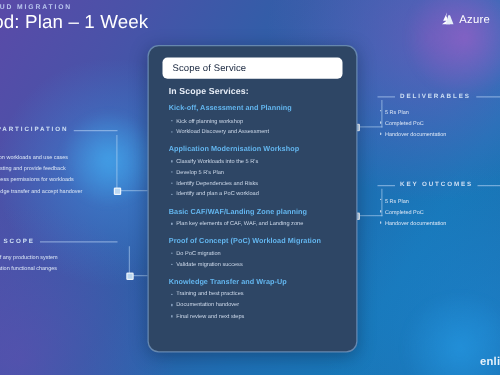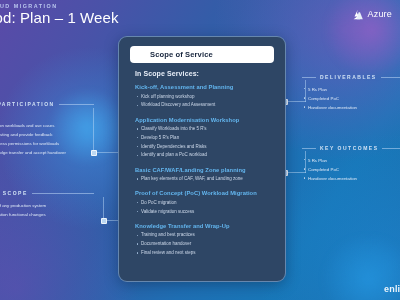--- a/index.html
+++ b/index.html
@@ -28,37 +28,37 @@
   .eyebrow{
     position:absolute;left:-16px;top:3px;
     font-size:5.4px;letter-spacing:1.5px;font-weight:700;
     color:#b9c6ee;text-transform:uppercase;white-space:nowrap;
   }
   .headline{
     position:absolute;left:-18px;top:9px;
     font-size:15px;font-weight:400;color:#ffffff;white-space:nowrap;letter-spacing:0.1px;
   }
   
-  .azure{position:absolute;right:8px;top:9px;display:flex;align-items:flex-start;gap:3px;}
+  .azure{position:absolute;right:8px;top:9px;display:flex;align-items:center;gap:3px;}
   .azure-mark{width:12px;height:11px;display:block;}
   .azure-text{font-size:9px;color:#ffffff;letter-spacing:0.2px;}
 
   
   .card{
     position:absolute;left:118px;top:36px;width:166px;height:244px;
     background:#2e4665;border:1px solid rgba(150,190,235,0.55);
     border-radius:9px;box-shadow:0 3px 14px rgba(10,20,50,0.35);
     overflow:hidden;
   }
   .card-chip{
     position:absolute;left:11px;top:9px;width:144px;height:17px;
     background:#ffffff;border-radius:4px;
     display:flex;align-items:center;padding-left:8px;box-sizing:border-box;
   }
-  .card-chip span{font-size:7.6px;font-weight:700;color:#16243c;letter-spacing:0.1px;margin-left:12px;}
+  .card-chip span{font-size:7.6px;font-weight:400;color:#16243c;letter-spacing:0.1px;}
   .card-body{position:absolute;left:16px;top:33px;right:8px;}
   .in-scope{font-size:7px;font-weight:700;color:#e8eef8;margin-bottom:7px;letter-spacing:0.1px;}
   .sec{margin-bottom:6.5px;}
   .sec-h{font-size:5.8px;font-weight:700;color:#63b6ef;margin-bottom:2.5px;letter-spacing:0.05px;}
   .sec ul{list-style:none;margin:0;padding:0;}
   .sec li{
     position:relative;font-size:4.5px;color:#cdd9ea;
     padding-left:6px;line-height:1.95;white-space:nowrap;
   }
   .sec li:before{

